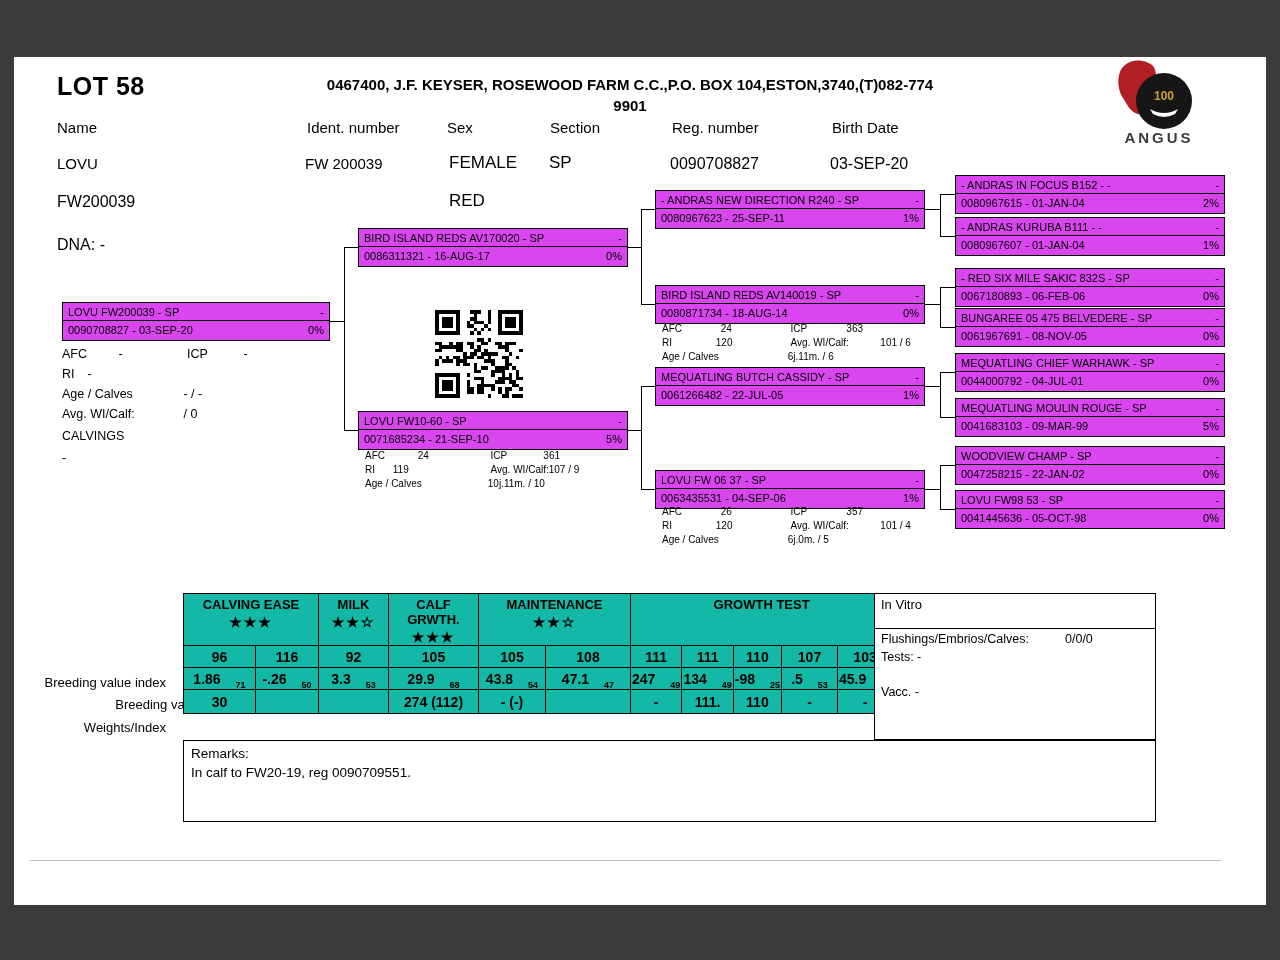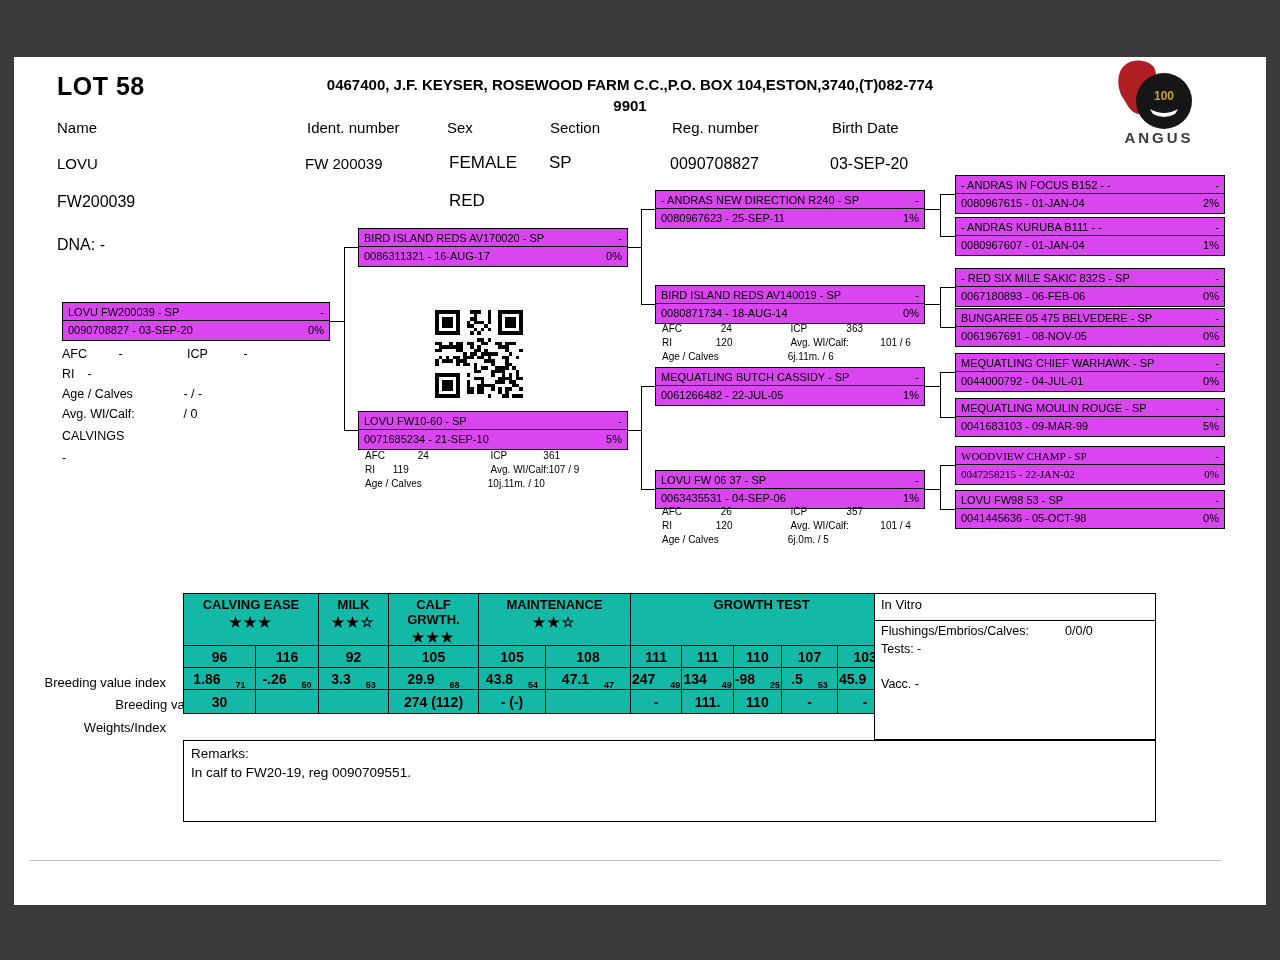--- a/index.html
+++ b/index.html
@@ -35,21 +35,21 @@
   .grp-row td { height:47px; vertical-align:top; }
   .grp-label { font-size:13px; padding-top:3px; }
   .grp-stars { font-size:14px; letter-spacing:2px; padding-top:2px; }
   .hdr-row td { height:32px; font-size:13px; line-height:14px; }
   .data-row td { height:22px; font-size:14px; }
   .wt-row td { height:24px; }
   .acc { font-size:9px; position:relative; top:4px; margin-left:15px; }
   .row-label { width:176px; text-align:right; font-size:13px; padding-right:10px; }
 
   .invitro { border:1px solid #000; background:#fff; font-size:12.5px; }
-  .iv-title { padding:3px 6px 8px 6px; border-bottom:1px solid #000; font-size:13px; }
+  .iv-title { padding:3px 6px 16px 6px; border-bottom:1px solid #000; font-size:13px; }
   .iv-row { position:relative; padding:2px 6px 0 6px; line-height:16px; }
   .iv-val { position:absolute; left:190px; top:2px; }
   .iv-vacc { margin-top:17px; }
 
   .remarks { border:1px solid #000; background:#fff; font-size:13.5px; padding:3px 7px; line-height:19px; }
 
   .divider { background:#bdbdbd; height:1px; }
 </style>
 </head>
 <body>
@@ -299,21 +299,21 @@
 <div class="pbox" style="left:955px;top:398px;">
   <div class="pr1">
       <span>MEQUATLING MOULIN ROUGE - SP</span>
       <span>-</span>
     </div>
   <div class="pr2">
       <span>0041683103 - 09-MAR-99</span>
       <span>5%</span>
     </div>
 </div>
-<div class="pbox" style="left:955px;top:446px;font-family:Liberation Serif, serif;">
+<div class="pbox" style="left:955px;top:446px;">
   <div class="pr1">
       <span>WOODVIEW CHAMP - SP</span>
       <span>-</span>
     </div>
   <div class="pr2">
       <span>0047258215 - 22-JAN-02</span>
       <span>0%</span>
     </div>
 </div>
 <div class="pbox" style="left:955px;top:490px;">

